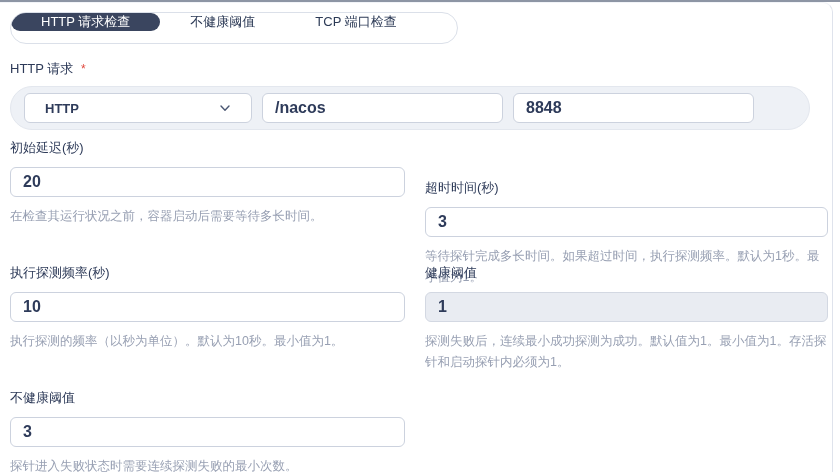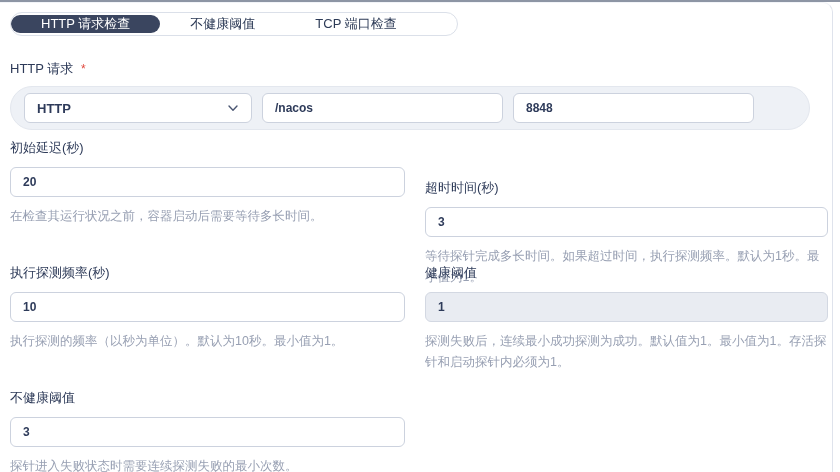--- a/index.html
+++ b/index.html
@@ -13,23 +13,23 @@
   .panel {
     position: absolute; left: 0; top: 2px; width: 833px; height: 470px;
     background: #fff;
     border-right: 1px solid #dfe3ec;
     border-top: 1px solid #f2f4f8;
     border-top-right-radius: 10px;
   }
 
   
   .tabs {
-    position: absolute; left: 10px; top: 9px; height: 24px; width: 448px;
+    position: absolute; left: 10px; top: 9px; height: 32px; width: 448px;
     border: 1px solid #dbe0e9; border-radius: 16px; background: #fff;
-    display: flex; align-items: center; overflow: hidden;
+    display: flex; align-items: flex-start; overflow: hidden;
   }
   .tab {
     display: flex; align-items: center; justify-content: center;
     padding: 0 30px; font-size: 13px; color: #2c3a56; cursor: pointer;
     white-space: nowrap; border-radius: 16px;
   }
   .tab.active { background: #3a455f; color: #ffffff; }
 
   
   .form-label { font-size: 13px; color: #2d3a58; line-height: 16px; }
@@ -39,28 +39,28 @@
   .http-label { position: absolute; left: 10px; top: 58px; }
   .http-row {
     position: absolute; left: 10px; top: 83px; width: 800px; height: 44px;
     background: #eef1f6; border: 1px solid #e3e7ee; border-radius: 22px;
     display: flex; align-items: center; padding-left: 13px;
   }
   .select {
     width: 228px; height: 30px; background: #fff;
     border: 1px solid #ccd2de; border-radius: 6px;
     display: flex; align-items: center; justify-content: space-between;
-    padding: 0 12px; cursor: pointer;
+    padding: 0 20px; cursor: pointer;
   }
   .select .sel-text { font-size: 13px; font-weight: 700; color: #2e3b5a; }
   .chevron { width: 12px; height: 12px; flex: 0 0 auto; }
 
   .text-input {
     height: 30px; background: #fff; border: 1px solid #ccd2de; border-radius: 6px;
-    padding: 0 12px; font-size: 12px; font-weight: 700; color: #2e3b5a;
+    padding: 0 12px; font-size: 16px; font-weight: 700; color: #2e3b5a;
     font-family: "Liberation Sans", "DejaVu Sans", sans-serif; outline: none;
   }
   .http-row .text-input { margin-left: 10px; }
   .path-input { width: 241px; }
   .port-input { width: 241px; }
 
   
   .field { position: absolute; }
   .field .form-label { margin-bottom: 11px; }
   .field .text-input { width: 100%; display: block; }

